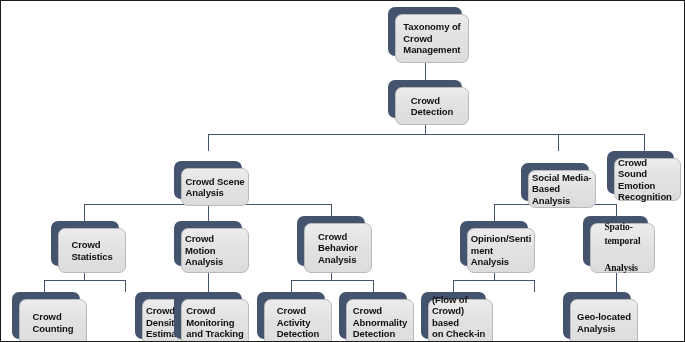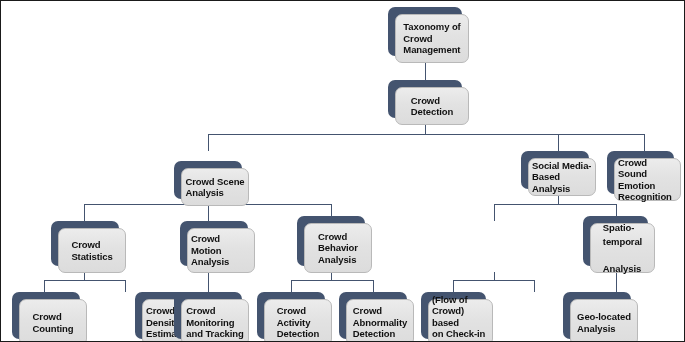--- a/index.html
+++ b/index.html
@@ -132,21 +132,21 @@
   </div>
 
   <div class="node" style="left:173px; top:140px; width:68px; height:38px;margin-top:20px;">
     <div class="plate"></div>
     <div class="card">
       <span class="label">Crowd Scene
 Analysis</span>
     </div>
   </div>
 
-  <div class="node" style="left:520px; top:150px; width:68px; height:38px;">
+  <div class="node" style="left:520px; top:162px; width:68px; height:38px;">
     <div class="plate"></div>
     <div class="card">
       <span class="label">Social Media-
 Based Analysis</span>
     </div>
   </div>
 
   <div class="node" style="left:606px; top:150px; width:67px; height:43px;">
     <div class="plate"></div>
     <div class="card">
@@ -157,39 +157,46 @@
   </div>
 
   <div class="node" style="left:50px; top:220px; width:68px; height:45px;">
     <div class="plate"></div>
     <div class="card">
       <span class="label">Crowd
 Statistics</span>
     </div>
   </div>
 
-  <div class="node" style="left:173px; top:220px; width:68px; height:45px;margin-left:6px;">
+  <div class="node" style="left:173px; top:220px; width:68px; height:45px;">
     <div class="plate"></div>
     <div class="card">
       <span class="label">Crowd Motion
 Analysis</span>
     </div>
   </div>
 
   <div class="node" style="left:296px; top:215px; width:68px; height:50px;">
     <div class="plate"></div>
     <div class="card">
       <span class="label">Crowd
 Behavior
 Analysis</span>
     </div>
   </div>
 
-
-  <div class="node spaced" style="left:582px; top:215px; width:65px; height:50px;">
+  <div class="node" style="left:459px; top:220px; width:68px; height:45px;">
+    <div class="plate"></div>
+    <div class="card">
+      <span class="label">Opinion/Senti
+ment Analysis</span>
+    </div>
+  </div>
+
+  <div class="node spaced" style="left:582px; top:215px; width:65px; height:50px;font-family:Liberation Serif, serif;">
     <div class="plate"></div>
     <div class="card">
       <span class="label">Spatio-
 temporal
 
 Analysis</span>
     </div>
   </div>
 
   <div class="node" style="left:11px; top:291px; width:68px; height:47px;">

